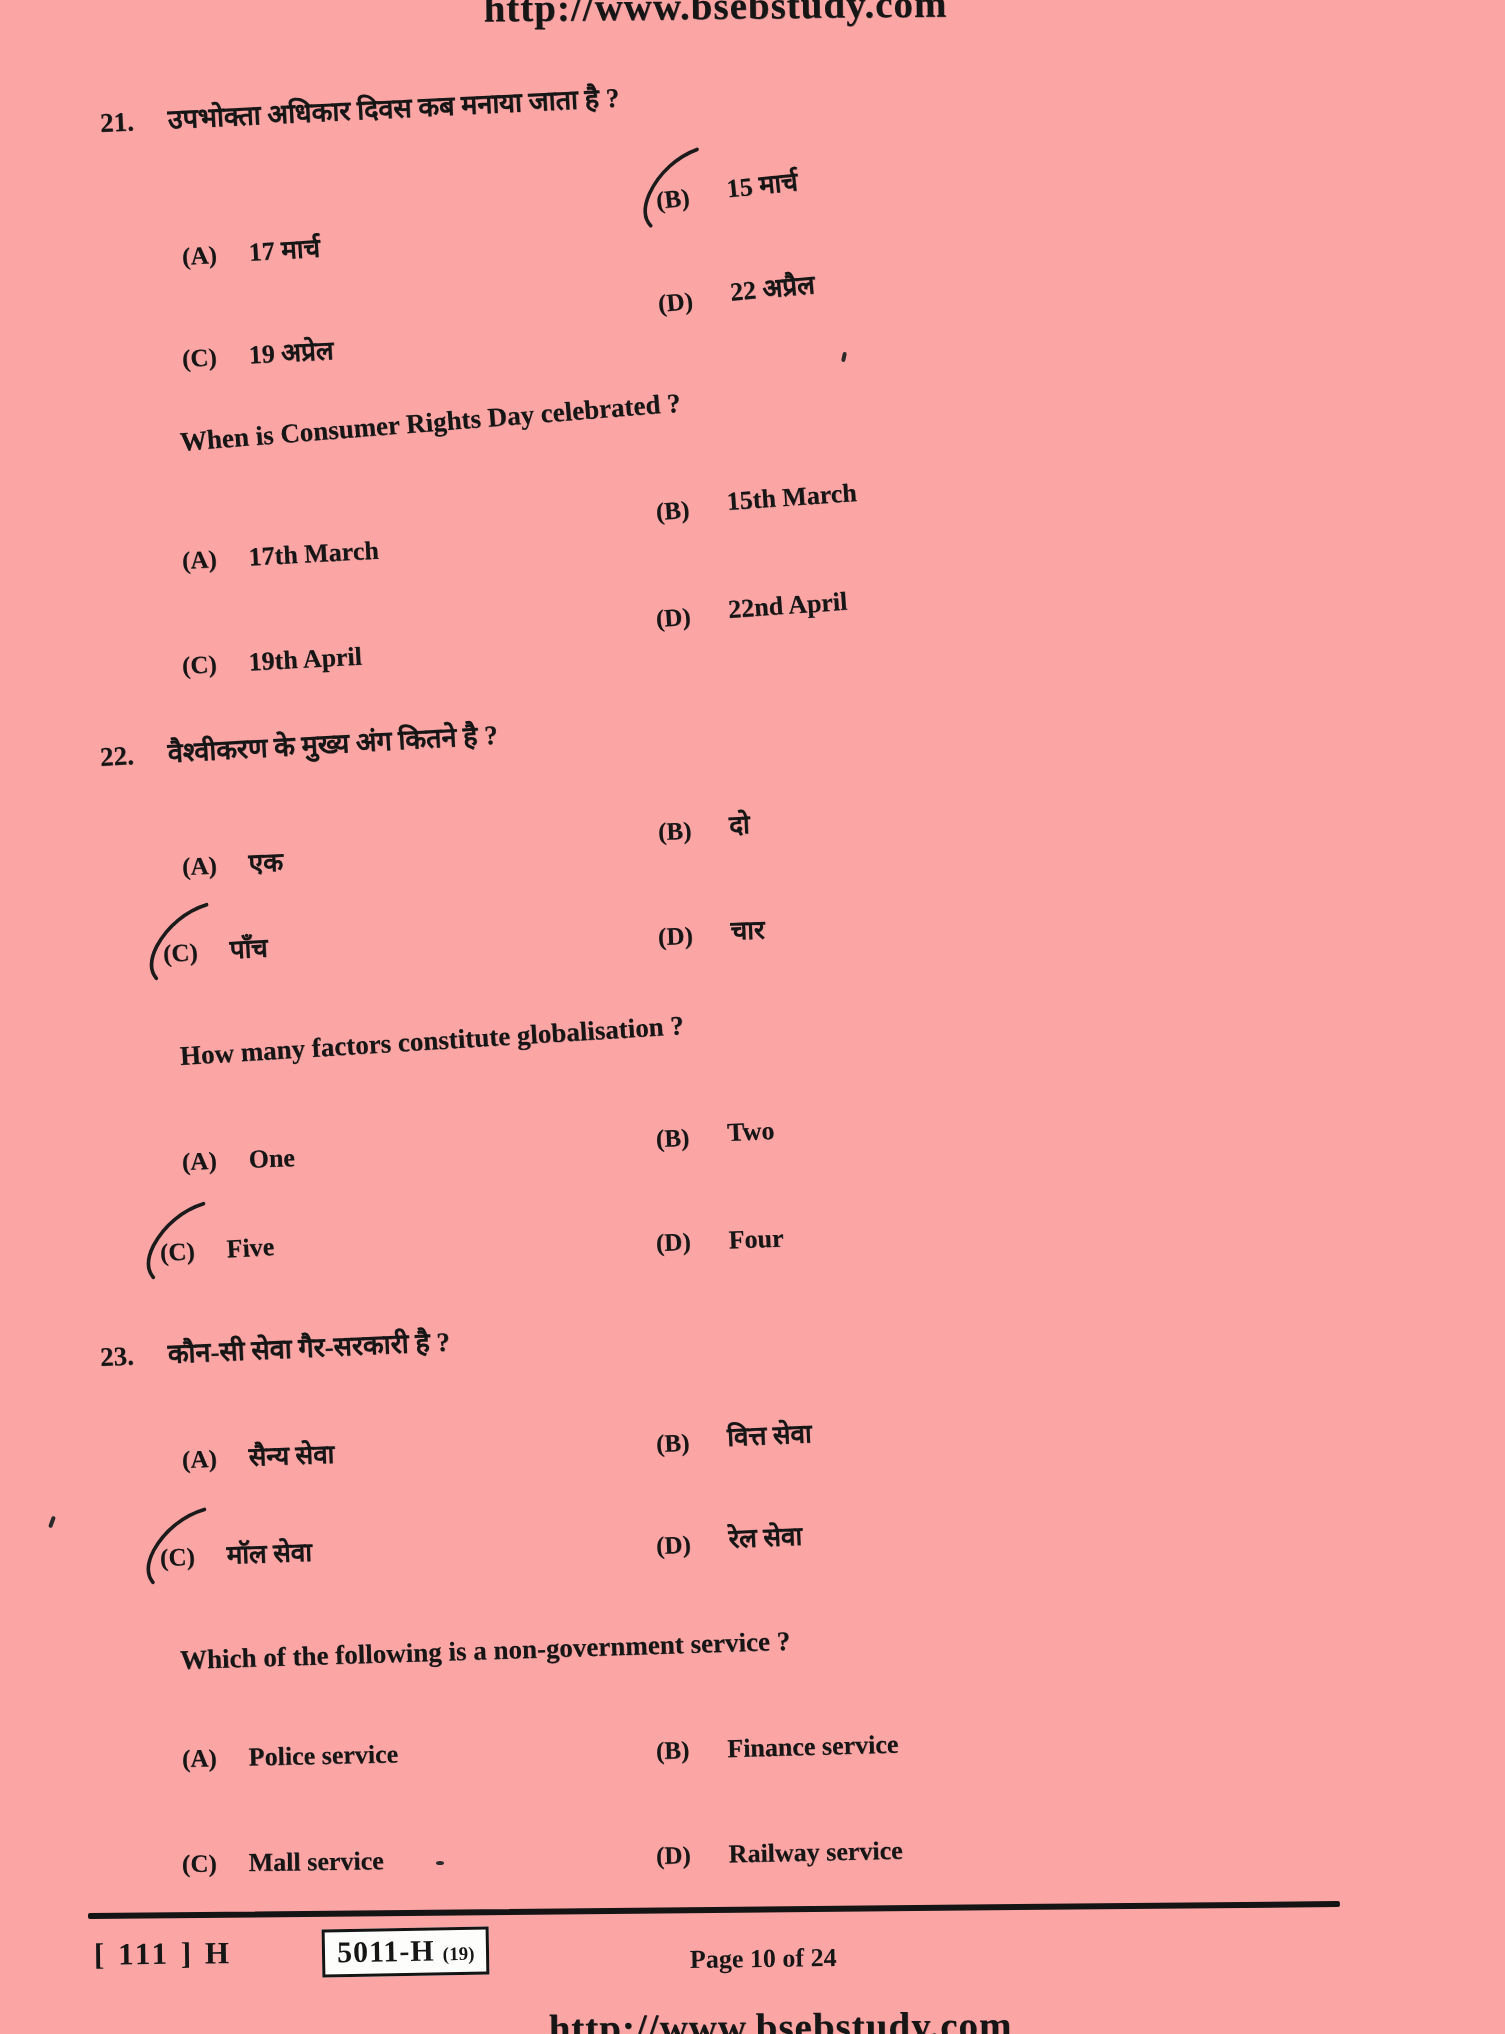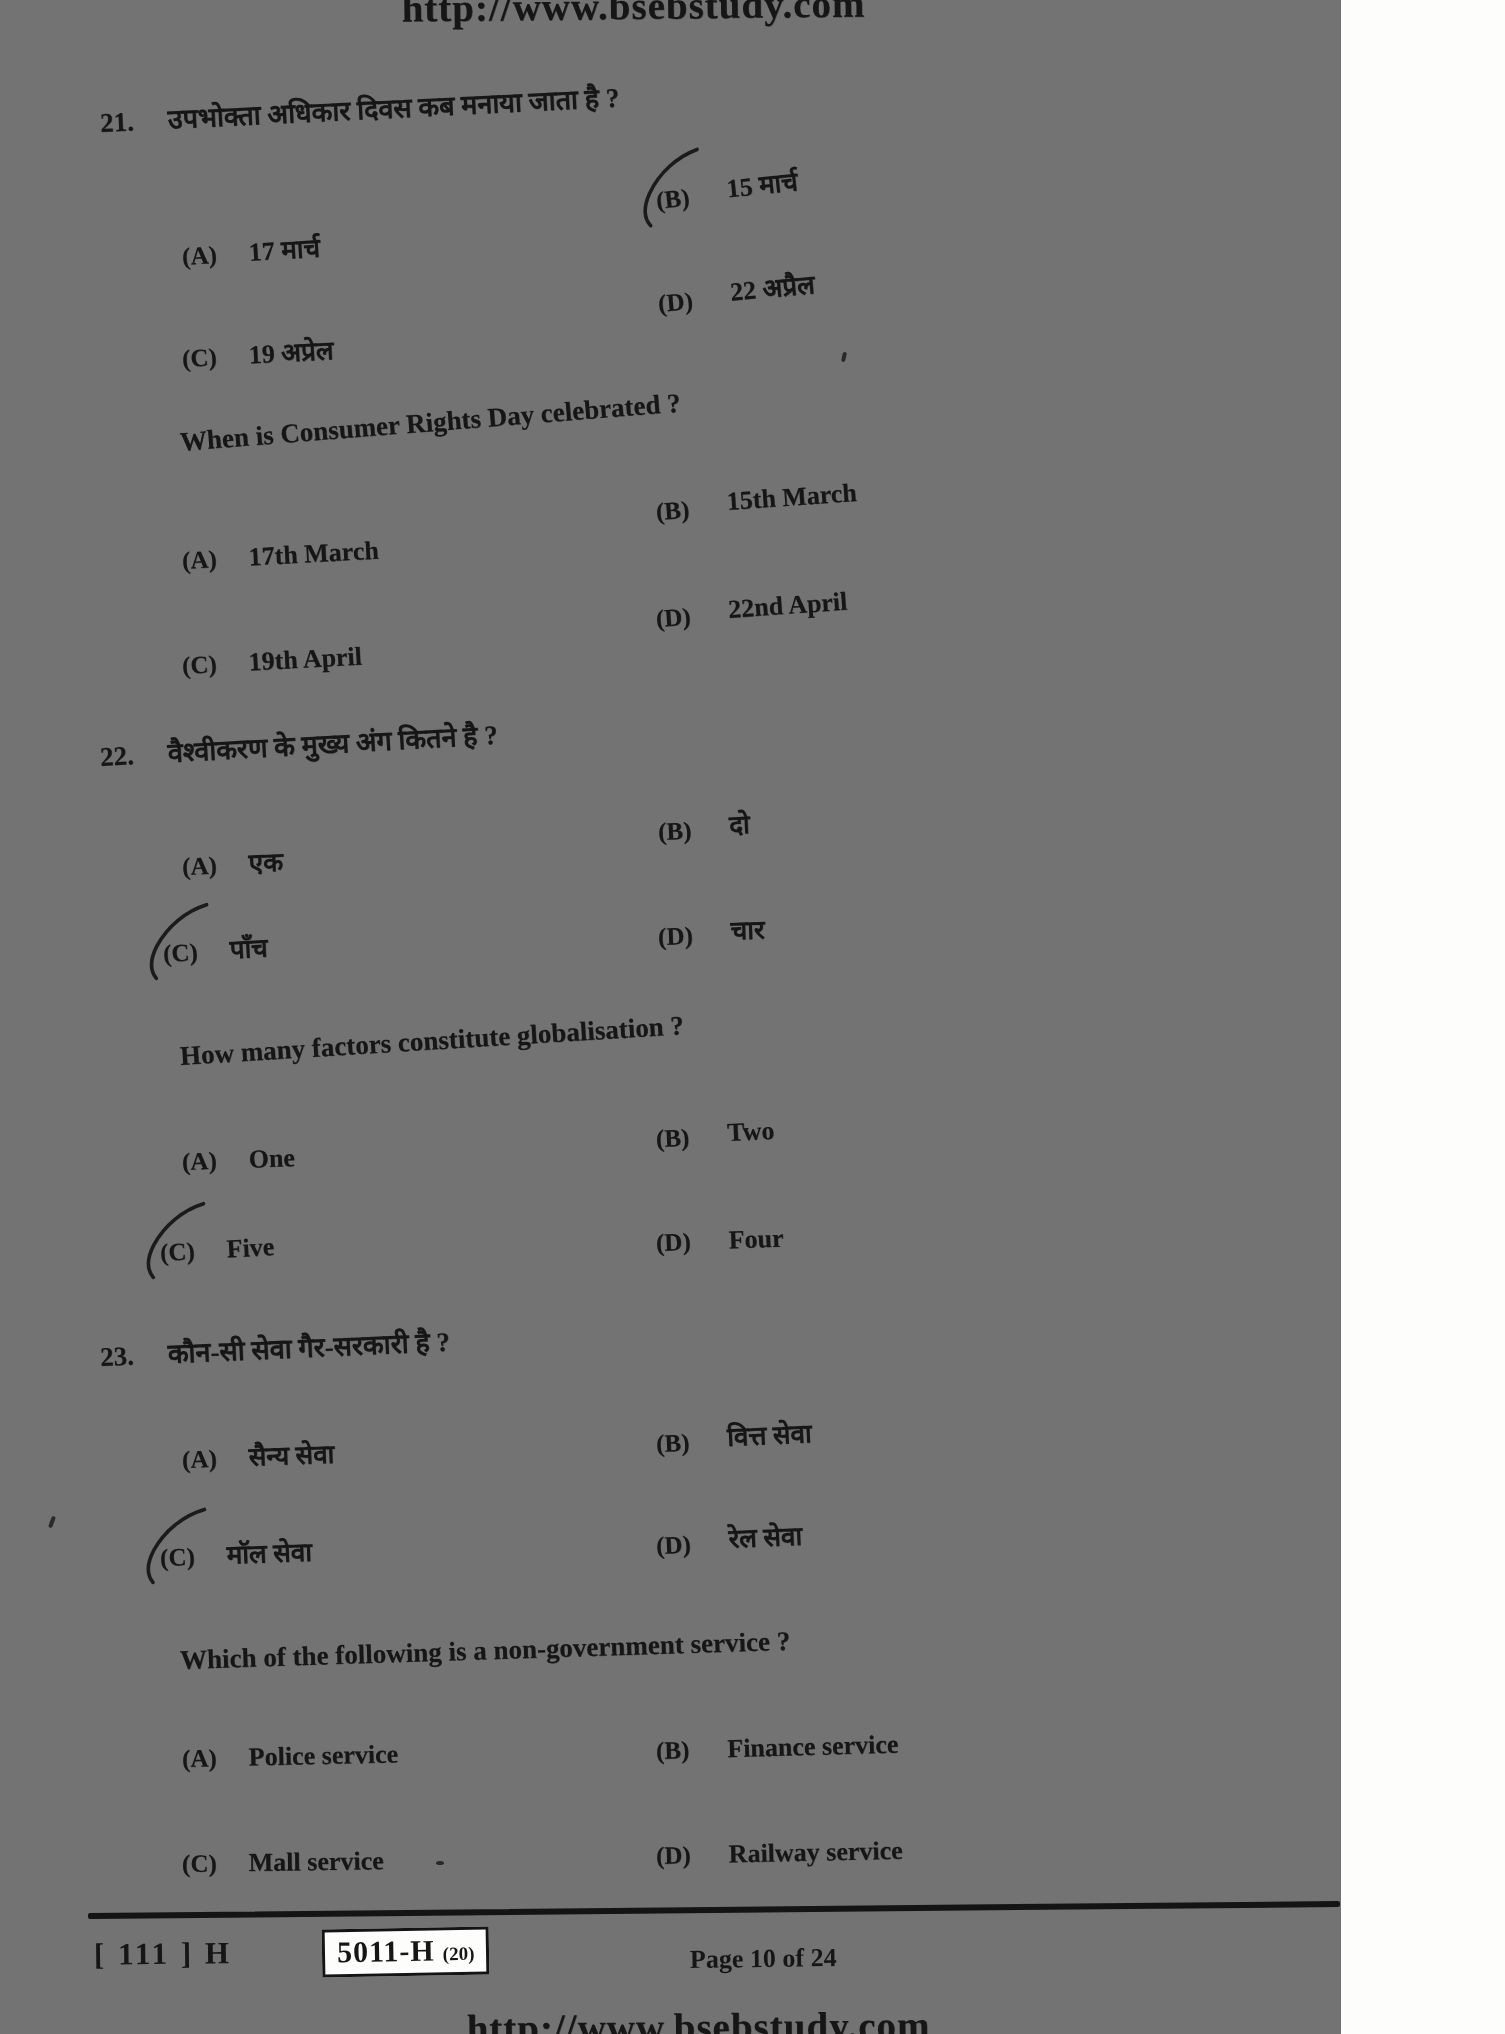--- a/index.html
+++ b/index.html
@@ -5,23 +5,23 @@
   html, body {
     margin: 0;
     padding: 0;
     width: 1505px;
     height: 2034px;
     overflow: hidden;
     background: #fdfdfc;
   }
   .page {
     position: relative;
-    width: 1341px;
+    width: 1505px;
     height: 2034px;
-    background: #737373;
+    background: #fca5a5;
     font-family: "Liberation Serif", "DejaVu Serif", serif;
     color: #161616;
   }
   .line {
     position: absolute;
     white-space: nowrap;
     display: inline-flex;
     align-items: baseline;
     transform: rotate(var(--rot, 0deg));
     transform-origin: left center;
@@ -274,21 +274,21 @@
   </div>
   <div class="line opt opt-right" style="left:656px; top:1841px; --rot:-1.2deg">
     <span class="olabel"><span>(D)</span></span>
     <span class="otext eng">Railway service</span>
   </div>
 
   <div class="footer-rule"></div>
   <div class="footer-series">[ 111 ] H</div>
   <div class="footer-box">
     <span class="code">5011-H</span>
-    <span class="sub">(20)</span>
+    <span class="sub">(19)</span>
   </div>
   <div class="footer-page">Page 10 of 24</div>
   <div class="footer-url">http://www.bsebstudy.com</div>
 
   <div class="noise n1"></div>
   <div class="noise n2"></div>
   <div class="noise n3"></div>
 
 </div>
 

